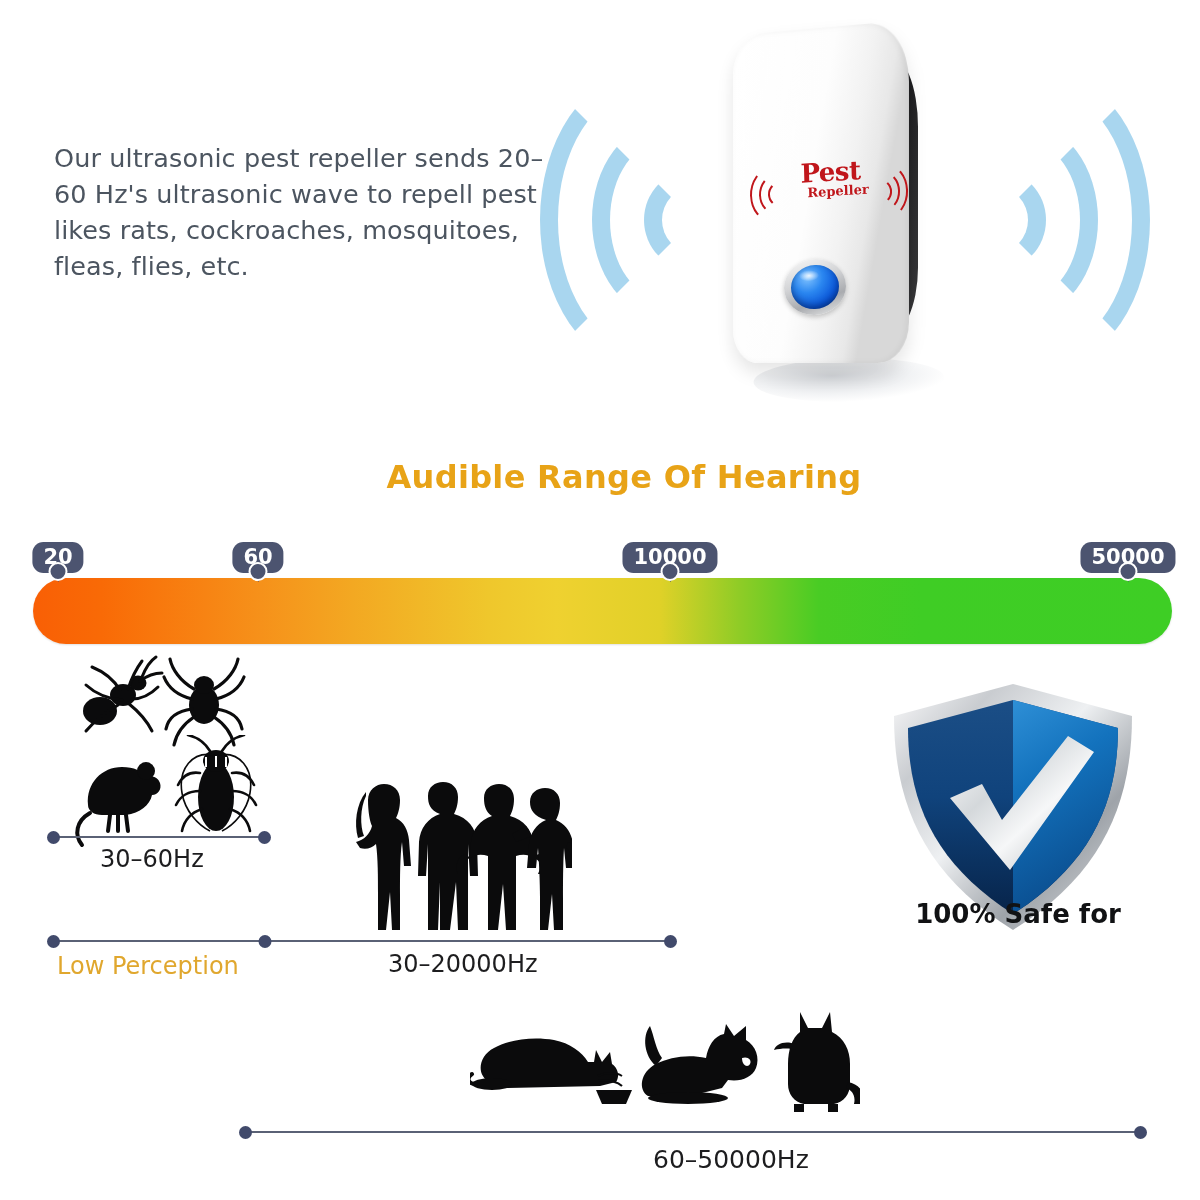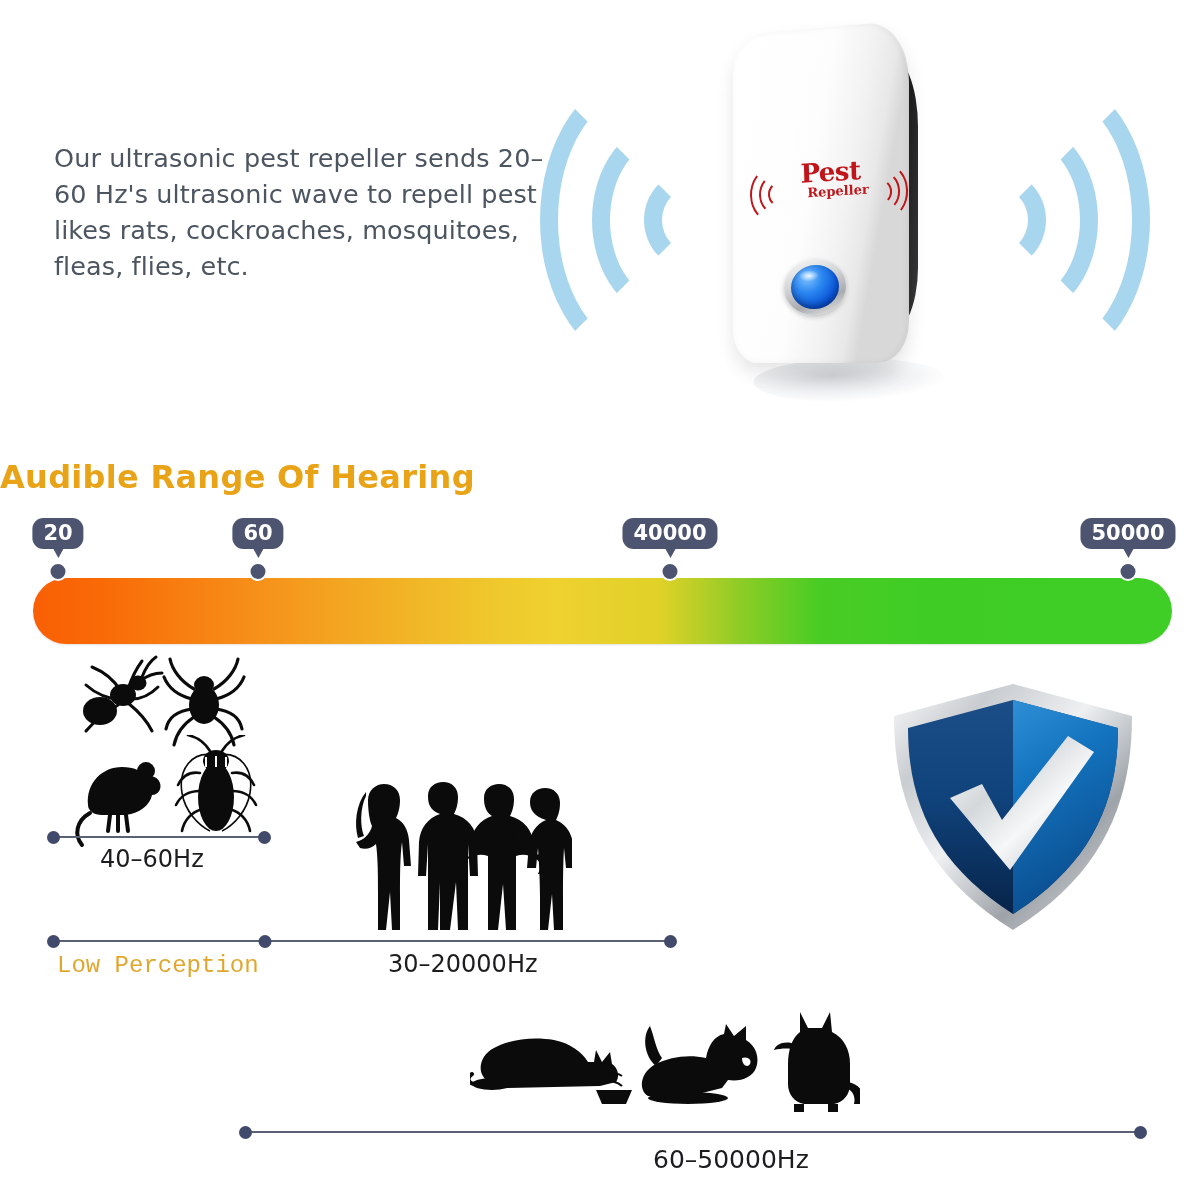--- a/index.html
+++ b/index.html
@@ -98,40 +98,41 @@
     box-shadow:inset 0 -3px 7px rgba(0,0,0,.35);
   }
   .led::after{
     content:"";position:absolute;left:17%;top:11%;width:42%;height:26%;
     border-radius:50%;
     background:radial-gradient(ellipse,rgba(255,255,255,.85),rgba(255,255,255,0) 72%);
   }
 
   
   #range-title{
-    position:absolute;left:0;right:0;top:458px;
-    font-size:32px;font-weight:bold;color:#E8A317;letter-spacing:.3px;
+    position:absolute;left:0;right:0;top:458px;text-align:center;
+    font-size:32px;font-weight:bold;color:#E8A317;letter-spacing:.3px;padding-left:48px;
   }
   #freq-bar{
     position:absolute;left:33px;top:578px;width:1139px;height:66px;
     border-radius:33px;
     background:linear-gradient(90deg,
       #F95F05 0%, #F96A06 6%, #F6911A 20%, #F3A822 28%,
       #EFC72C 40%, #EFD130 46%, #E0D128 55%,
       #8FCC26 62%, #49CC24 69%, #3FCD25 78%, #3ECE25 100%);
     box-shadow:0 1px 2px rgba(0,0,0,.12);
   }
   .tick{position:absolute;}
   .tick .bubble{
     position:absolute;left:50%;transform:translateX(-50%);
     background:#4C5470;color:#ffffff;
     border-radius:11px;
     padding:4px 11px 5px;
     font-size:21px;font-weight:600;line-height:22px;
     white-space:nowrap;
+    margin-top:24px;
   }
   .tick .bubble::after{
     content:"";position:absolute;left:50%;top:100%;
     transform:translateX(-50%);
     border-left:5px solid transparent;
     border-right:5px solid transparent;
     border-top:9px solid #4C5470;
   }
   .tick .knob{
     position:absolute;left:50%;top:44px;transform:translateX(-50%);
@@ -144,21 +145,21 @@
   .mline{position:absolute;height:2px;background:#5a6175;}
   .mdot{
     position:absolute;width:13px;height:13px;border-radius:50%;
     background:#414a6b;top:-5.5px;
   }
   .mdot.l{left:-6px;} .mdot.r{right:-6px;}
   .mdot.mid{transform:translateX(-50%);}
   .mlabel{
     position:absolute;font-size:24px;color:#1d1d1f;white-space:nowrap;
   }
-  .mlabel.gold{color:#E0A72E;font-family:Liberation Mono, monospace;}
+  .mlabel.gold{color:#E0A72E;}
 
   
   .sil{position:absolute;fill:#0b0b0c;}
 
   
   #shield-wrap{position:absolute;left:878px;top:680px;width:270px;height:260px;}
   #safe-text{
     position:absolute;left:838px;top:898px;width:360px;text-align:center;
     font-size:26px;font-weight:bold;line-height:33px;color:#111214;
   }
@@ -213,21 +214,21 @@
 
   <div class="tick" style="left:58px;top:518px;width:0;">
     <div class="bubble">20</div>
     <div class="knob"></div>
   </div>
   <div class="tick" style="left:258px;top:518px;width:0;">
     <div class="bubble">60</div>
     <div class="knob"></div>
   </div>
   <div class="tick" style="left:670px;top:518px;width:0;">
-    <div class="bubble">40000</div>
+    <div class="bubble">10000</div>
     <div class="knob"></div>
   </div>
   <div class="tick" style="left:1128px;top:518px;width:0;">
     <div class="bubble">50000</div>
     <div class="knob"></div>
   </div>
 
   <svg class="sil" style="left:62px;top:655px;width:200px;height:160px;" viewBox="0 0 200 160">
 
     <g>
@@ -291,21 +292,21 @@
         <path d="M46 14 C52 4 60 0 68 -2"></path>
       </g>
       <path d="M30 20 L30 30 M40 19 L40 30 M50 20 L50 30" stroke="#ffffff" stroke-width="2"></path>
     </g>
   </svg>
 
   <div class="mline" style="left:53px;top:836px;width:212px;">
     <div class="mdot l"></div>
     <div class="mdot r"></div>
   </div>
-  <div class="mlabel" style="left:100px;top:845px;">40–60Hz</div>
+  <div class="mlabel" style="left:100px;top:845px;">30–60Hz</div>
 
   <svg class="sil" style="left:338px;top:782px;width:234px;height:152px;" viewBox="0 0 234 152">
 
     <g>
       <path d="M30 18 C30 8 38 2 46 2 C55 2 62 8 62 18 C62 26 60 32 58 36
                C66 40 70 48 71 58 L73 84 L66 84 L64 60
                C62 74 62 96 62 112 L62 148 L54 148 L52 110
                L48 148 L40 148 L40 112 C40 96 40 76 38 62
                C34 66 28 68 22 66 L18 60 C26 58 32 52 34 44
                C32 40 30 30 30 18 Z"></path>
@@ -381,20 +382,21 @@
       <path d="M135 4 L254 36 C254 126 222 196 135 250 C48 196 16 126 16 36 Z" fill="url(#chrome)"></path>
 
       <path d="M135 20 L240 48 C240 126 210 186 135 234 C60 186 30 126 30 48 Z" fill="url(#blueL)"></path>
 
       <path d="M135 20 L240 48 C240 126 210 186 135 234 Z" fill="url(#blueR)"></path>
 
       <path d="M72 118 L104 104 L124 140 L190 56 L216 72 L132 190 Z" fill="url(#checkG)"></path>
     </svg>
   </div>
   <div id="safe-text">
+    <div>100% Safe for</div>
   </div>
 
   <svg class="sil" style="left:470px;top:1010px;width:390px;height:110px;" viewBox="0 0 390 110">
 
     <g>
       <path d="M20 72 C6 66 8 46 24 38 C38 30 62 26 84 30
                C100 33 112 42 118 52 L124 52 L126 40 L132 52 L140 42 L142 54
                C148 58 150 66 146 72 L130 76 L36 78 C28 78 22 76 20 72 Z"></path>
       <ellipse cx="22" cy="74" rx="20" ry="6"></ellipse>
       <path d="M6 74 C-2 74 -4 68 2 64" stroke="#0b0b0c" stroke-width="4" fill="none" stroke-linecap="round"></path>

